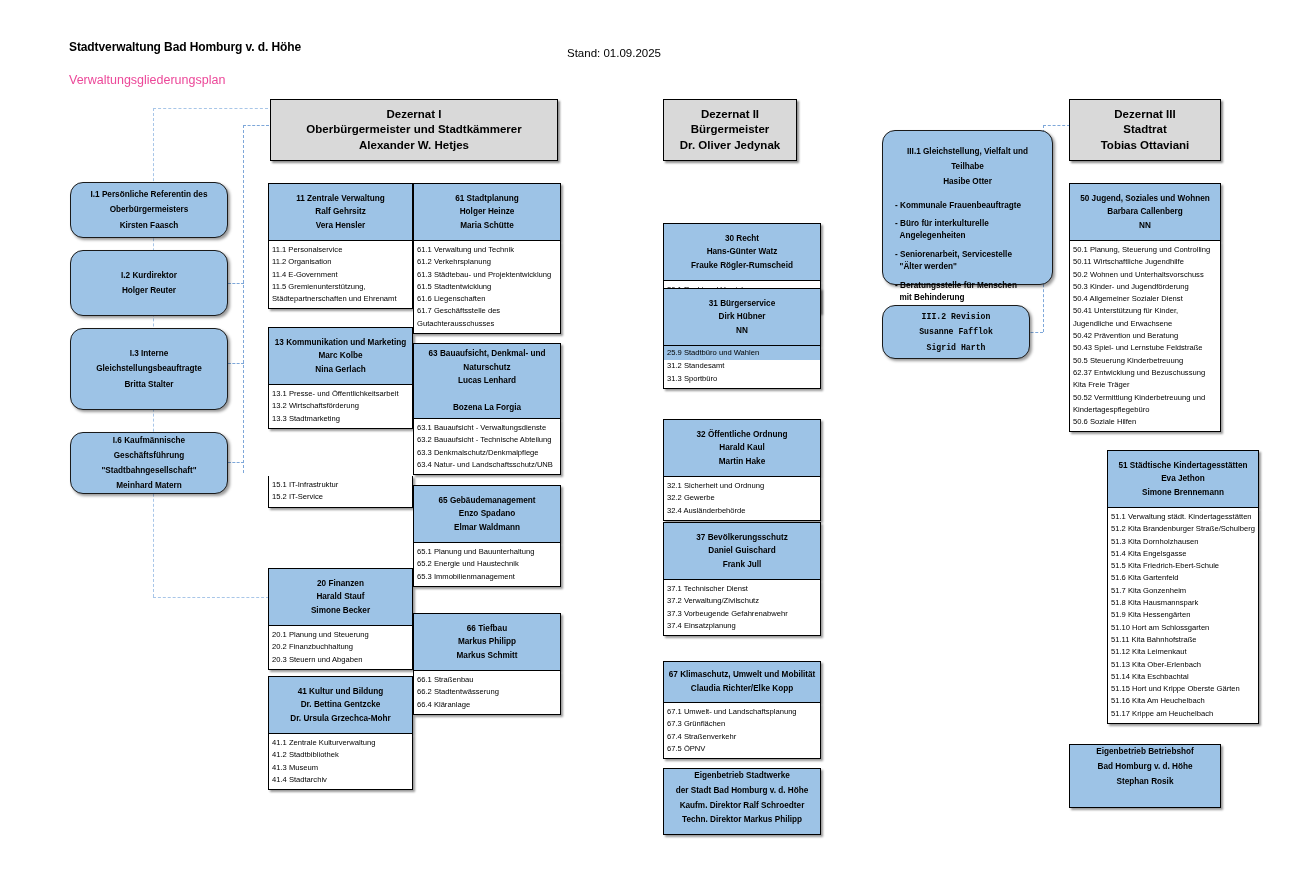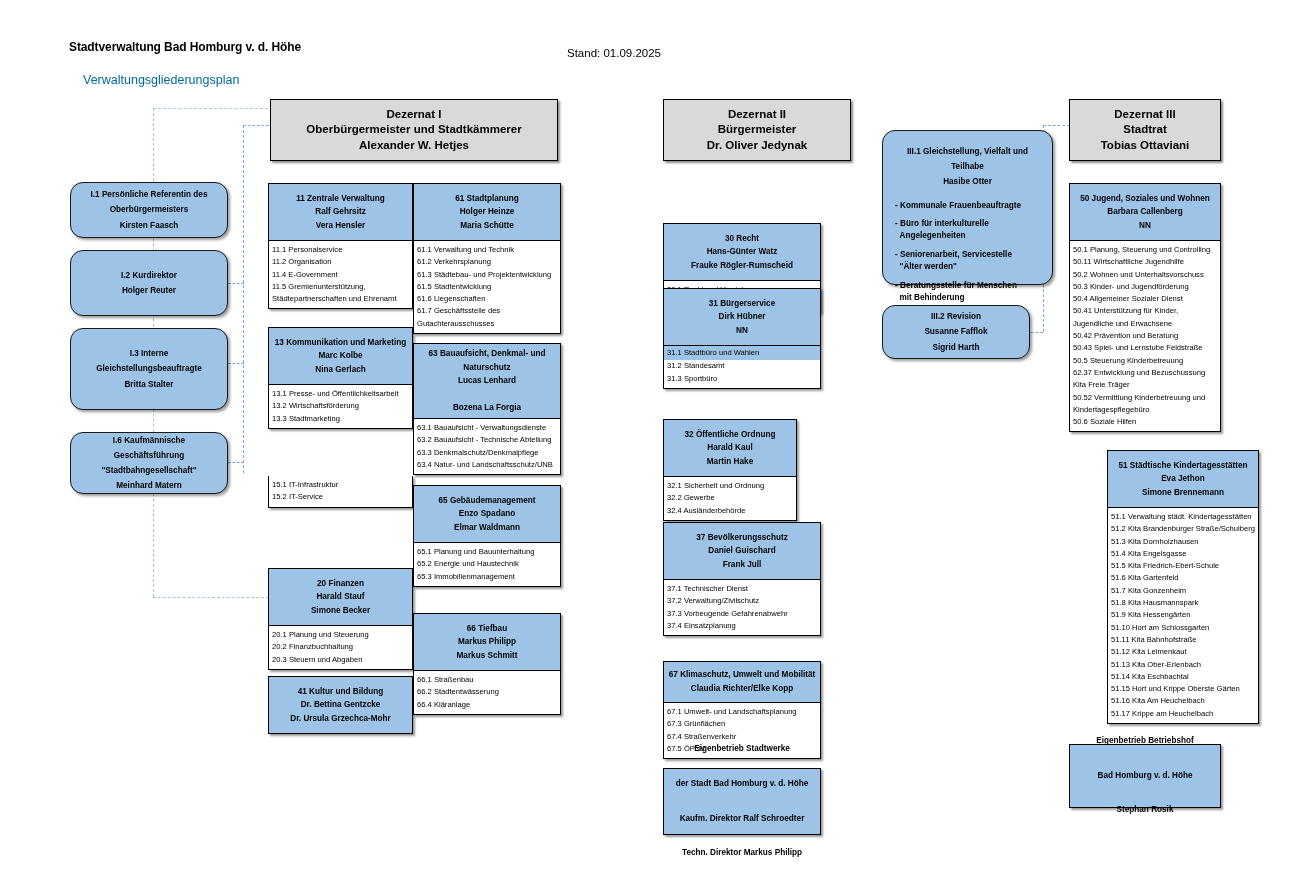--- a/index.html
+++ b/index.html
@@ -15,22 +15,22 @@
   .hdr-title {
     position:absolute; left:69px; top:40px;
     font-size:12px; font-weight:bold; color:#000;
     letter-spacing:-0.1px;
   }
   .hdr-stand {
     position:absolute; left:567px; top:47px;
     font-size:11.5px; color:#000;
   }
   .hdr-sub {
-    position:absolute; left:83px; top:73px;
-    font-size:12.5px; color:#0369a1;
+    position:absolute; left:69px; top:73px;
+    font-size:12.5px; color:#ec4899;
   }
 
   
   .dez {
     position:absolute;
     background:#d9d9d9;
     border:1.4px solid #000;
     box-shadow:2px 2px 2px rgba(0,0,0,0.45);
     display:flex; flex-direction:column;
     align-items:center; justify-content:center;
@@ -68,23 +68,23 @@
     background:#9dc3e6; margin:-3px -2px 0 -3px; padding:1px 2px 1px 3px;
   }
 
   
   .solidbox {
     position:absolute;
     background:#9dc3e6;
     border:1.4px solid #000;
     box-shadow:2px 2px 2px rgba(0,0,0,0.4);
     display:flex; flex-direction:column;
-    align-items:center; justify-content:center;
+    align-items:center; 
     font-size:8.2px; font-weight:bold; color:#000;
-    line-height:1.8; text-align:center;gap:20px;
+    line-height:1.8; text-align:center;
   }
   .solidbox .ln { display:block; }
 
   
   .rbox {
     position:absolute;
     background:#9dc3e6;
     border:1.5px solid #1a1a1a;
     border-radius:13px;
     box-shadow:2px 2px 3px rgba(0,0,0,0.4);
@@ -126,21 +126,21 @@
   <div class="dash-v" style="left:1043px; top:125px; height:207px;"></div>
   <div class="dash-h" style="left:1043px; top:125px; width:27px;"></div>
   <div class="dash-h" style="left:1021px; top:232px; width:22px;"></div>
   <div class="dash-h" style="left:1021px; top:332px; width:22px;"></div>
 
   <div class="dez" style="left:270px; top:99px; width:288px; height:62px;">
     <span class="ln">Dezernat I</span>
     <span class="ln">Oberbürgermeister und Stadtkämmerer</span>
     <span class="ln">Alexander W. Hetjes</span>
   </div>
-  <div class="dez" style="left:663px; top:99px; width:188px; height:62px;">
+  <div class="dez" style="left:663px; top:99px; width:134px; height:62px;">
     <span class="ln">Dezernat II</span>
     <span class="ln">Bürgermeister</span>
     <span class="ln">Dr. Oliver Jedynak</span>
   </div>
   <div class="dez" style="left:1069px; top:99px; width:152px; height:62px;">
     <span class="ln">Dezernat III</span>
     <span class="ln">Stadtrat</span>
     <span class="ln">Tobias Ottaviani</span>
   </div>
 
@@ -167,21 +167,21 @@
       <span class="ln">III.1 Gleichstellung, Vielfalt und</span>
       <span class="ln">Teilhabe</span>
       <span class="ln">Hasibe Otter</span>
       <span class="bullets">
         <span class="bl">- Kommunale Frauenbeauftragte</span>
         <span class="bl">- Büro für interkulturelle<br>&nbsp;&nbsp;Angelegenheiten</span>
         <span class="bl">- Seniorenarbeit, Servicestelle<br>&nbsp;&nbsp;"Älter werden"</span>
         <span class="bl">- Beratungsstelle für Menschen<br>&nbsp;&nbsp;mit Behinderung</span>
       </span>
     </div>
-  <div class="rbox" id="staffM1" style="left:882px; top:305px; width:148px; height:54px;">
+  <div class="rbox" id="staffM1" style="left:882px; top:305px; width:148px; height:54px;font-family:Liberation Mono, monospace;">
       <span class="ln">III.2 Revision</span>
       <span class="ln">Susanne Fafflok</span>
       <span class="ln">Sigrid Harth</span>
     </div>
 
   <div class="unit" id="c1u0" style="left:268px; top:183px;  width:145px;">
       <div class="unit-head" style="min-height: 58px;">
         <span class="ln">11 Zentrale Verwaltung</span>
         <span class="ln">Ralf Gehrsitz</span>
         <span class="ln">Vera Hensler</span>
@@ -222,20 +222,26 @@
         <span class="li">20.1 Planung und Steuerung</span>
         <span class="li">20.2 Finanzbuchhaltung</span>
         <span class="li">20.3 Steuern und Abgaben</span>
       </div>
     </div>
   <div class="unit" id="c1u4" style="left:268px; top:676px;  width:145px;">
       <div class="unit-head" style="min-height: 58px;">
         <span class="ln">41 Kultur und Bildung</span>
         <span class="ln">Dr. Bettina Gentzcke</span>
         <span class="ln">Dr. Ursula Grzechca-Mohr</span>
+      </div>
+      <div class="unit-list">
+        <span class="li">41.1 Zentrale Kulturverwaltung</span>
+        <span class="li">41.2 Stadtbibliothek</span>
+        <span class="li">41.3 Museum</span>
+        <span class="li">41.4 Stadtarchiv</span>
       </div>
     </div>
 
   <div class="unit" id="c2u0" style="left:413px; top:183px;  width:148px;">
       <div class="unit-head" style="min-height: 58px;">
         <span class="ln">61 Stadtplanung</span>
         <span class="ln">Holger Heinze</span>
         <span class="ln">Maria Schütte</span>
       </div>
       <div class="unit-list">
@@ -299,26 +305,26 @@
         <span class="li">30.2 Vergabestelle</span>
       </div>
     </div>
   <div class="unit" id="c3u1" style="left:663px; top:288px;  width:158px;">
       <div class="unit-head" style="min-height: 58px;">
         <span class="ln">31 Bürgerservice</span>
         <span class="ln">Dirk Hübner</span>
         <span class="ln">NN</span>
       </div>
       <div class="unit-list band">
-        <span class="li">31.1 Stadtbüro und Wahlen</span>
+        <span class="li">25.9 Stadtbüro und Wahlen</span>
         <span class="li">31.2 Standesamt</span>
         <span class="li">31.3 Sportbüro</span>
       </div>
     </div>
-  <div class="unit" id="c3u2" style="left:663px; top:419px;  width:134px;">
+  <div class="unit" id="c3u2" style="left:663px; top:419px;  width:158px;">
       <div class="unit-head" style="min-height: 58px;">
         <span class="ln">32 Öffentliche Ordnung</span>
         <span class="ln">Harald Kaul</span>
         <span class="ln">Martin Hake</span>
       </div>
       <div class="unit-list">
         <span class="li">32.1 Sicherheit und Ordnung</span>
         <span class="li">32.2 Gewerbe</span>
         <span class="li">32.4 Ausländerbehörde</span>
       </div>

